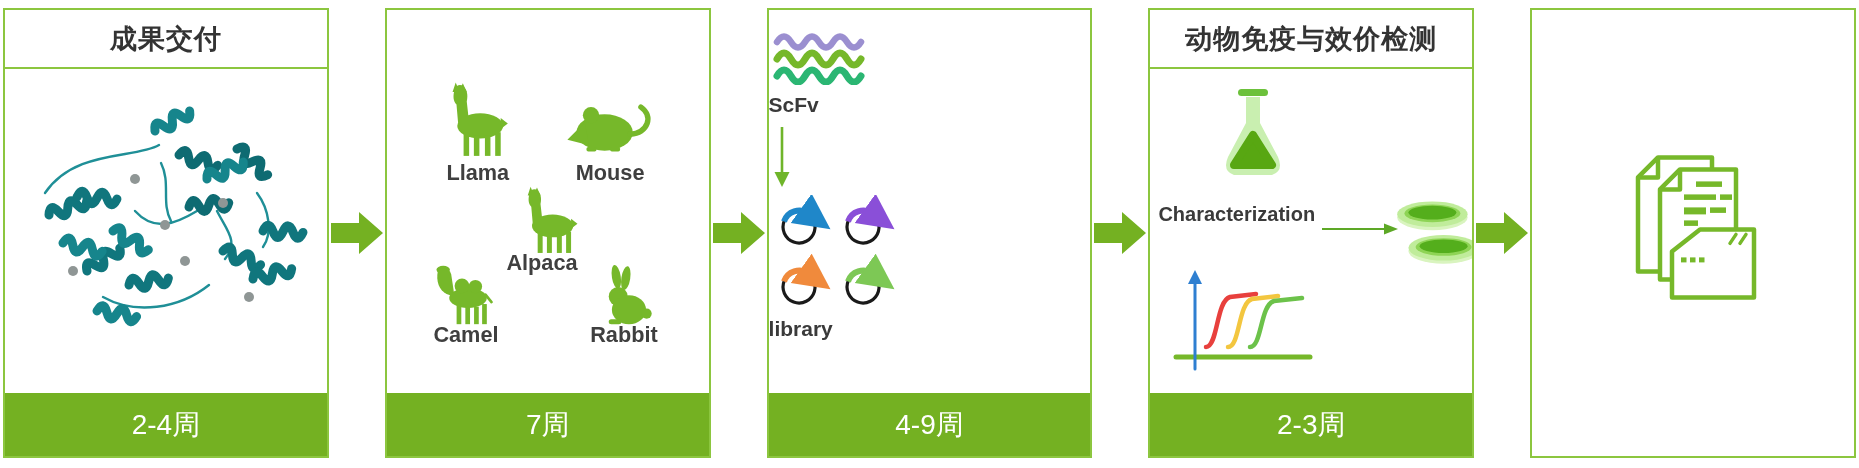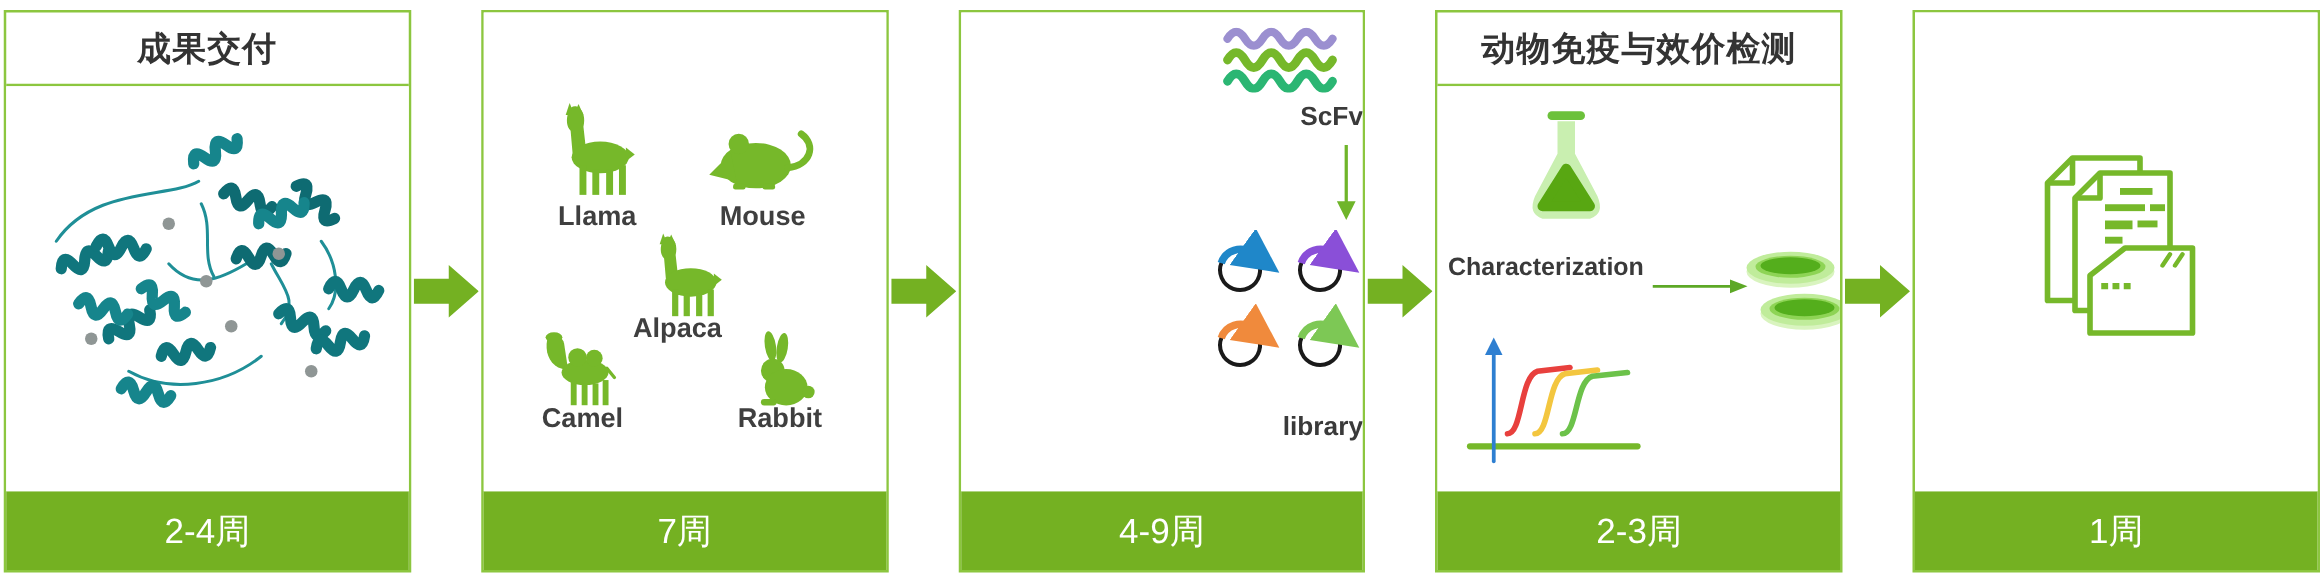--- a/index.html
+++ b/index.html
@@ -5,21 +5,21 @@
   html,body{margin:0;padding:0;background:#ffffff;}
   body{width:1859px;height:468px;font-family:"Liberation Sans","DejaVu Sans",sans-serif;}
   .flow{display:flex;align-items:stretch;width:1859px;height:468px;box-sizing:border-box;padding:8px 3px 10px 3px;}
   .panel{flex:1 1 0;min-width:0;border:2px solid #8cc63f;background:#fff;display:flex;flex-direction:column;box-sizing:border-box;}
   .panel-title{height:57px;flex:0 0 57px;border-bottom:2px solid #8cc63f;display:flex;align-items:center;justify-content:center;
                font-size:27px;font-weight:bold;color:#333333;letter-spacing:1px;}
   .panel-body{flex:1 1 auto;position:relative;overflow:hidden;background:#fff;}
   .panel-footer{height:63px;flex:0 0 63px;background:#74b122;color:#ffffff;display:flex;align-items:center;justify-content:center;
                 font-size:28px;font-weight:500;text-align:right;}
   .gap{flex:0 0 56px;display:flex;align-items:center;justify-content:center;}
-  .center-col{display:flex;flex-direction:column;align-items:flex-end;height:100%;padding-top:12px;box-sizing:border-box;}
+  .center-col{display:flex;flex-direction:column;align-items:flex-start;height:100%;padding-top:23px;box-sizing:border-box;}
   .mini-label{font-weight:bold;font-size:21px;color:#3a3a3a;}
   .abs{position:absolute;}
   svg text{font-family:"Liberation Sans","DejaVu Sans",sans-serif;font-weight:bold;fill:#3f3f3f;}
 </style>
 </head>
 <body>
 
 <div class="flow">
 
   <div class="panel">
@@ -197,21 +197,21 @@
             <g transform="translate(4,64)">
               <path d="M39.9,20 A16,16 0 1 1 20.5,13" stroke="#1a1a1a" stroke-width="3.2"></path>
               <path d="M11,22.5 A16,16 0 0 1 35.5,14.5" stroke="#f08a3c" stroke-width="6" marker-end="url(#mh-orange)"></path>
             </g>
             <g transform="translate(68,64)">
               <path d="M39.9,20 A16,16 0 1 1 20.5,13" stroke="#1a1a1a" stroke-width="3.2"></path>
               <path d="M11,22.5 A16,16 0 0 1 35.5,14.5" stroke="#7dc855" stroke-width="6" marker-end="url(#mh-green)"></path>
             </g>
           </g>
         </svg>
-        <div class="mini-label" style="margin-top:26px;">library</div>
+        <div class="mini-label" style="margin-top:2px;">library</div>
       </div>
     </div>
     <div class="panel-footer">4-9周</div>
   </div>
 
   <div class="gap">
     <svg width="52" height="46" viewBox="0 0 52 46">
       <polygon points="0,13 28,13 28,2 52,23 28,44 28,33 0,33" fill="#74b122"></polygon>
     </svg>
   </div>
@@ -295,16 +295,15 @@
           <rect x="73" y="118" width="5.5" height="5"></rect>
           <rect x="82" y="118" width="5.5" height="5"></rect>
           <rect x="91" y="118" width="5.5" height="5"></rect>
         </g>
         <g stroke="#76b82a" stroke-width="3.5" stroke-linecap="round">
           <line x1="122" y1="104" x2="128" y2="95"></line>
           <line x1="132" y1="104" x2="138" y2="95"></line>
         </g>
       </svg>
     </div>
-    <div class="panel-footer">1周</div>
   </div>
 
 </div>
 
 </body></html>

